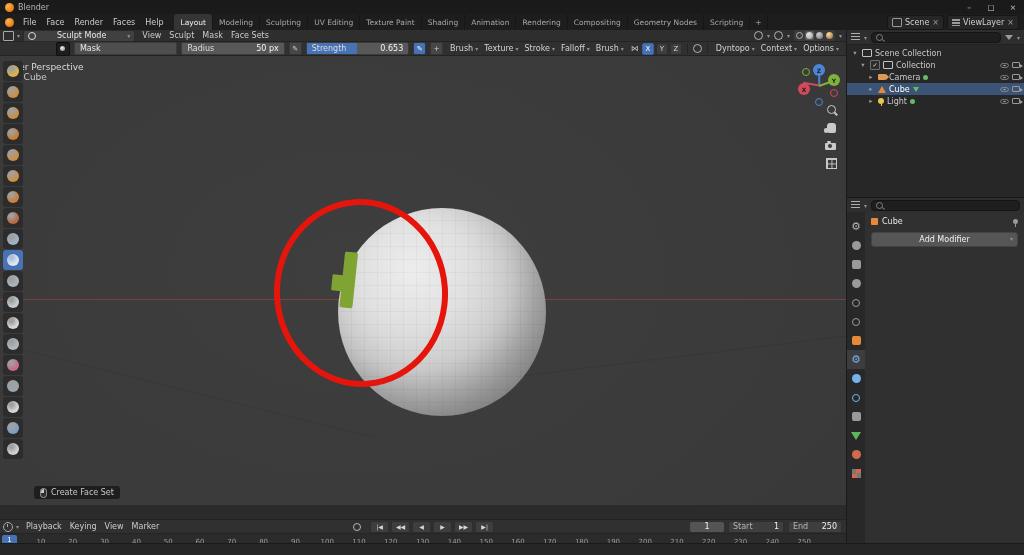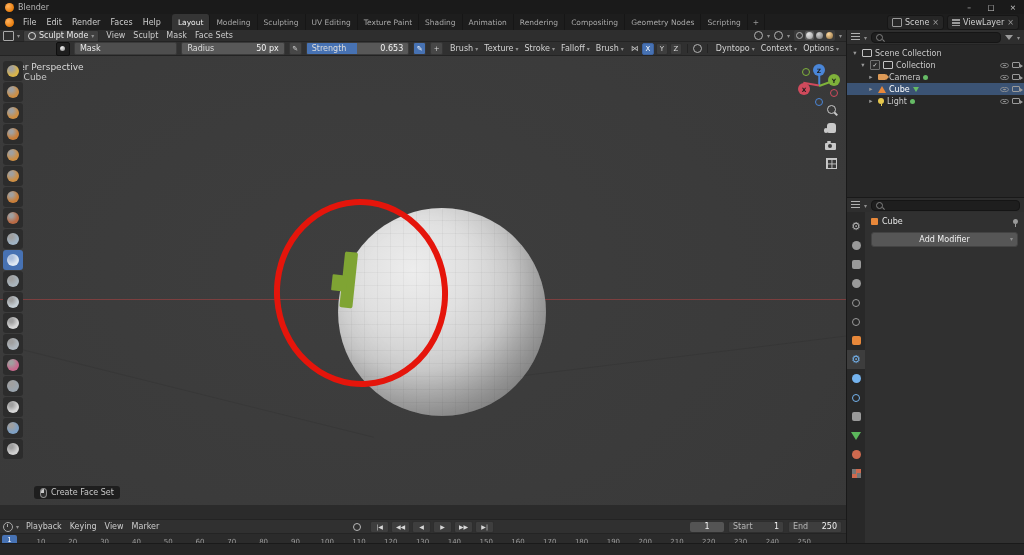--- a/index.html
+++ b/index.html
@@ -24,21 +24,21 @@
   .mb-group{display:flex;align-items:center;gap:3px;background:#262626;border:1px solid #161616;border-radius:3px;padding:1px 4px;height:11px;}
   .ic-sq{width:8px;height:7px;border:1px solid #9a9a9a;border-radius:1px;}
   .ic-layers{width:8px;height:7px;background:linear-gradient(180deg,#9a9a9a 0 2px,transparent 2px 3px,#9a9a9a 3px 5px,transparent 5px 6px,#9a9a9a 6px 7px);}
   .xbtn{color:#9e9e9e;font-size:8px;}
   .caret{color:#8f8f8f;font-size:6px;}
   .caret::after{content:"▾";}
 
   
   #toolheader{position:absolute;left:0;top:30px;width:846px;height:12px;background:#2e2e2e;border-bottom:1px solid #232323;display:flex;align-items:center;gap:3px;padding-left:3px;box-sizing:border-box;font-size:8px;}
   .edico{width:9px;height:8px;border:1px solid #a9a9a9;border-radius:1px;flex:0 0 auto;}
-  #mode-select{display:flex;align-items:center;gap:3px;background:#404040;border:1px solid #2a2a2a;border-radius:2px;height:10px;padding:0 4px;color:#e8e8e8;}
+  #mode-select{display:flex;align-items:center;gap:21px;background:#404040;border:1px solid #2a2a2a;border-radius:2px;height:10px;padding:0 4px;color:#e8e8e8;}
   .mode-dot{width:6px;height:6px;border:1px solid #dcdcdc;border-radius:50%;}
   .th-menu{padding:0 4px;color:#cdcdcd;}
   #th-right{margin-left:auto;display:flex;align-items:center;gap:4px;margin-right:4px;}
   .ic-ring{width:7px;height:7px;border:1px solid #b3b3b3;border-radius:50%;}
   .shade-group{display:flex;gap:1px;background:#3a3a3a;border-radius:2px;padding:1px;}
   .shade{width:9px;height:9px;display:flex;align-items:center;justify-content:center;border-radius:2px;}
   .shade.active{background:#5a5a5a;}
   .sph{width:7px;height:7px;border-radius:50%;}
   .sph.wire{border:1px solid #b0b0b0;box-sizing:border-box;}
   .sph.solid{background:radial-gradient(circle at 35% 30%,#e6e6e6,#9a9a9a);}
@@ -194,21 +194,21 @@
     <span class="spacer"></span>
     <span class="wctl">–</span>
     <span class="wctl">□</span>
     <span class="wctl">×</span>
   </div>
 
   <div id="menubar">
     <span class="blogo"></span>
     <span id="win-menus" class="row">
         <span class="menu-item">File</span>
-        <span class="menu-item">Edit</span>
+        <span class="menu-item">Face</span>
         <span class="menu-item">Render</span>
         <span class="menu-item">Faces</span>
         <span class="menu-item">Help</span>
       </span>
     <span id="workspace-tabs">
         <span class="wtab active">Layout</span>
         <span class="wtab">Modeling</span>
         <span class="wtab">Sculpting</span>
         <span class="wtab">UV Editing</span>
         <span class="wtab">Texture Paint</span>

